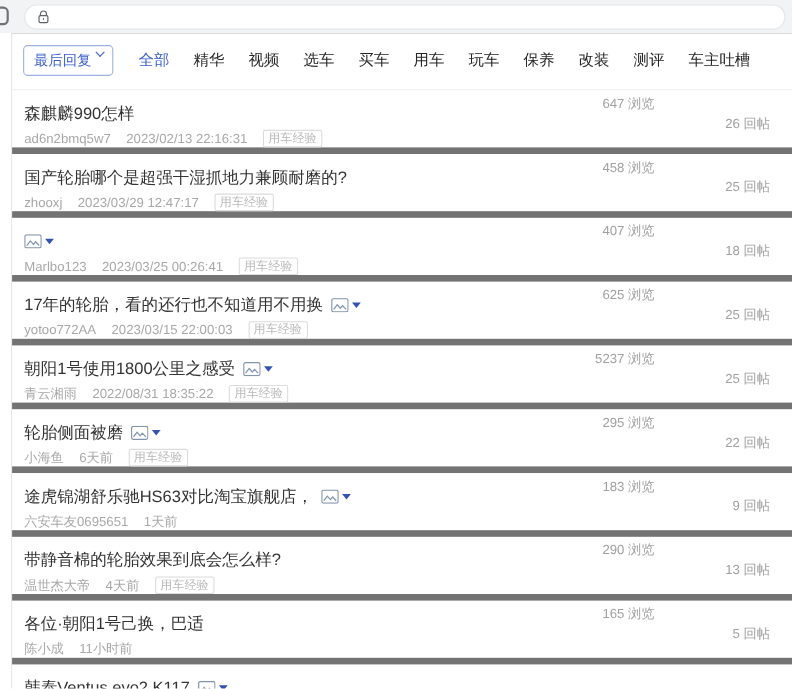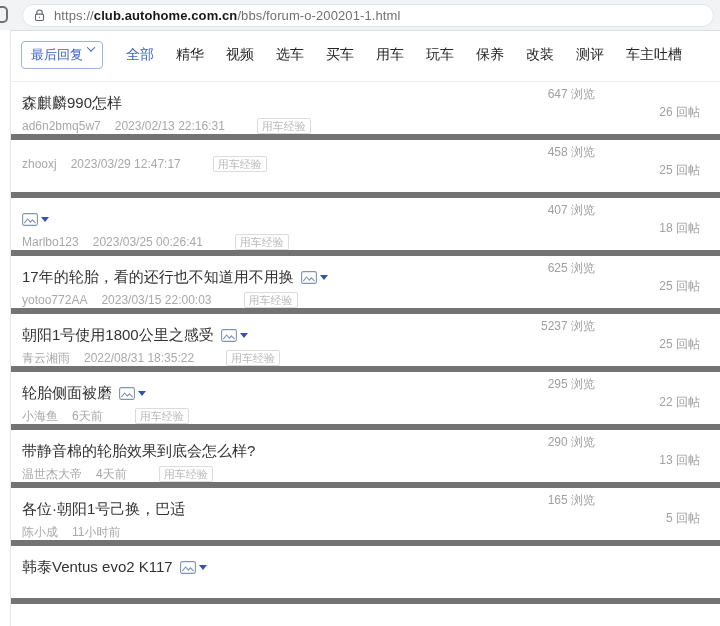--- a/index.html
+++ b/index.html
@@ -34,38 +34,37 @@
   
   .row { position:relative; padding:11px 0 7px 11px; border-bottom:6px solid #737373; height:58px; }
   .title-line { display:flex; align-items:center; gap:7px; height:20px; }
   .title { font-size:15px; color:#333; white-space:nowrap; cursor:pointer; }
   .attach { display:inline-flex; align-items:center; gap:3px; cursor:pointer; }
   .pic-icon { width:16px; height:13px; display:block; }
   .caret { width:0; height:0; border-left:4px solid transparent; border-right:4px solid transparent;
     border-top:5px solid #3353b0; display:inline-block; margin-top:1px; }
   .meta { margin-top:6px; height:14px; font-size:12px; color:#a8a8a8; display:flex; align-items:center; }
   .meta .author { margin-right:14px; }
-  .meta .time { margin-right:32px; }
+  .meta .time { margin-right:14px; }
   .tag { font-size:11px; color:#b9b9b9; border:1px solid #dcdcdc; border-radius:2px;
     padding:1px 4px; line-height:12px; }
   .views { position:absolute; right:125px; bottom:31px; font-size:12px; color:#a0a0a0; }
   .replies { position:absolute; right:20px; bottom:13px; font-size:12px; color:#a0a0a0; }
 </style>
 </head>
 <body>
 
 <div class="browser-bar">
   <div class="partial-icon"></div>
   <div class="address-pill">
     <svg class="lock-icon" viewBox="0 0 12 14" fill="none">
       <path d="M3 5.5V4a3 3 0 0 1 6 0v1.5" stroke="#5f6368" stroke-width="1.2"></path>
       <rect x="1.6" y="5.5" width="8.8" height="7" rx="1.4" stroke="#5f6368" stroke-width="1.2"></rect>
       <rect x="5.5" y="8" width="1" height="2" rx="0.5" fill="#5f6368"></rect>
     </svg>
-    <span class="url"><span>https://</span><span class="domain">club.autohome.com.cn</span><span>/bbs/forum-o-200201-1.html</span></span>
   </div>
 </div>
 
 <div class="page">
 
   <div class="filterbar">
     <button class="sort-btn">
       <span>最后回复</span>
       <span class="chev"></span>
     </button>
@@ -92,20 +91,24 @@
     </div>
     <div class="meta">
       <span class="author">ad6n2bmq5w7</span>
       <span class="time">2023/02/13 22:16:31</span>
       <span class="tag">用车经验</span>
     </div>
     <span class="views">647 浏览</span>
     <span class="replies">26 回帖</span>
   </div>
       <div class="row">
+    <div class="title-line">
+      <span class="title">国产轮胎哪个是超强干湿抓地力兼顾耐磨的?</span>
+
+    </div>
     <div class="meta">
       <span class="author">zhooxj</span>
       <span class="time">2023/03/29 12:47:17</span>
       <span class="tag">用车经验</span>
     </div>
     <span class="views">458 浏览</span>
     <span class="replies">25 回帖</span>
   </div>
       <div class="row">
     <div class="title-line">
@@ -177,20 +180,39 @@
     <div class="meta">
       <span class="author">小海鱼</span>
       <span class="time">6天前</span>
       <span class="tag">用车经验</span>
     </div>
     <span class="views">295 浏览</span>
     <span class="replies">22 回帖</span>
   </div>
       <div class="row">
     <div class="title-line">
+      <span class="title">途虎锦湖舒乐驰HS63对比淘宝旗舰店，</span>
+      <span class="attach">
+        <svg class="pic-icon" viewBox="0 0 16 13" fill="none">
+          <rect x="0.6" y="0.6" width="14.8" height="11.8" rx="1.6" stroke="#8494ae" stroke-width="1.1"></rect>
+          <path d="M2.3 10.2 L5.6 6 L8.4 9.2 L10.4 6.8 L13.6 10.2" stroke="#8494ae" stroke-width="1.1" fill="none"></path>
+        </svg>
+        <span class="caret"></span>
+      </span>
+    </div>
+    <div class="meta">
+      <span class="author">六安车友0695651</span>
+      <span class="time">1天前</span>
+
+    </div>
+    <span class="views">183 浏览</span>
+    <span class="replies">9 回帖</span>
+  </div>
+      <div class="row">
+    <div class="title-line">
       <span class="title">带静音棉的轮胎效果到底会怎么样?</span>
 
     </div>
     <div class="meta">
       <span class="author">温世杰大帝</span>
       <span class="time">4天前</span>
       <span class="tag">用车经验</span>
     </div>
     <span class="views">290 浏览</span>
     <span class="replies">13 回帖</span>

